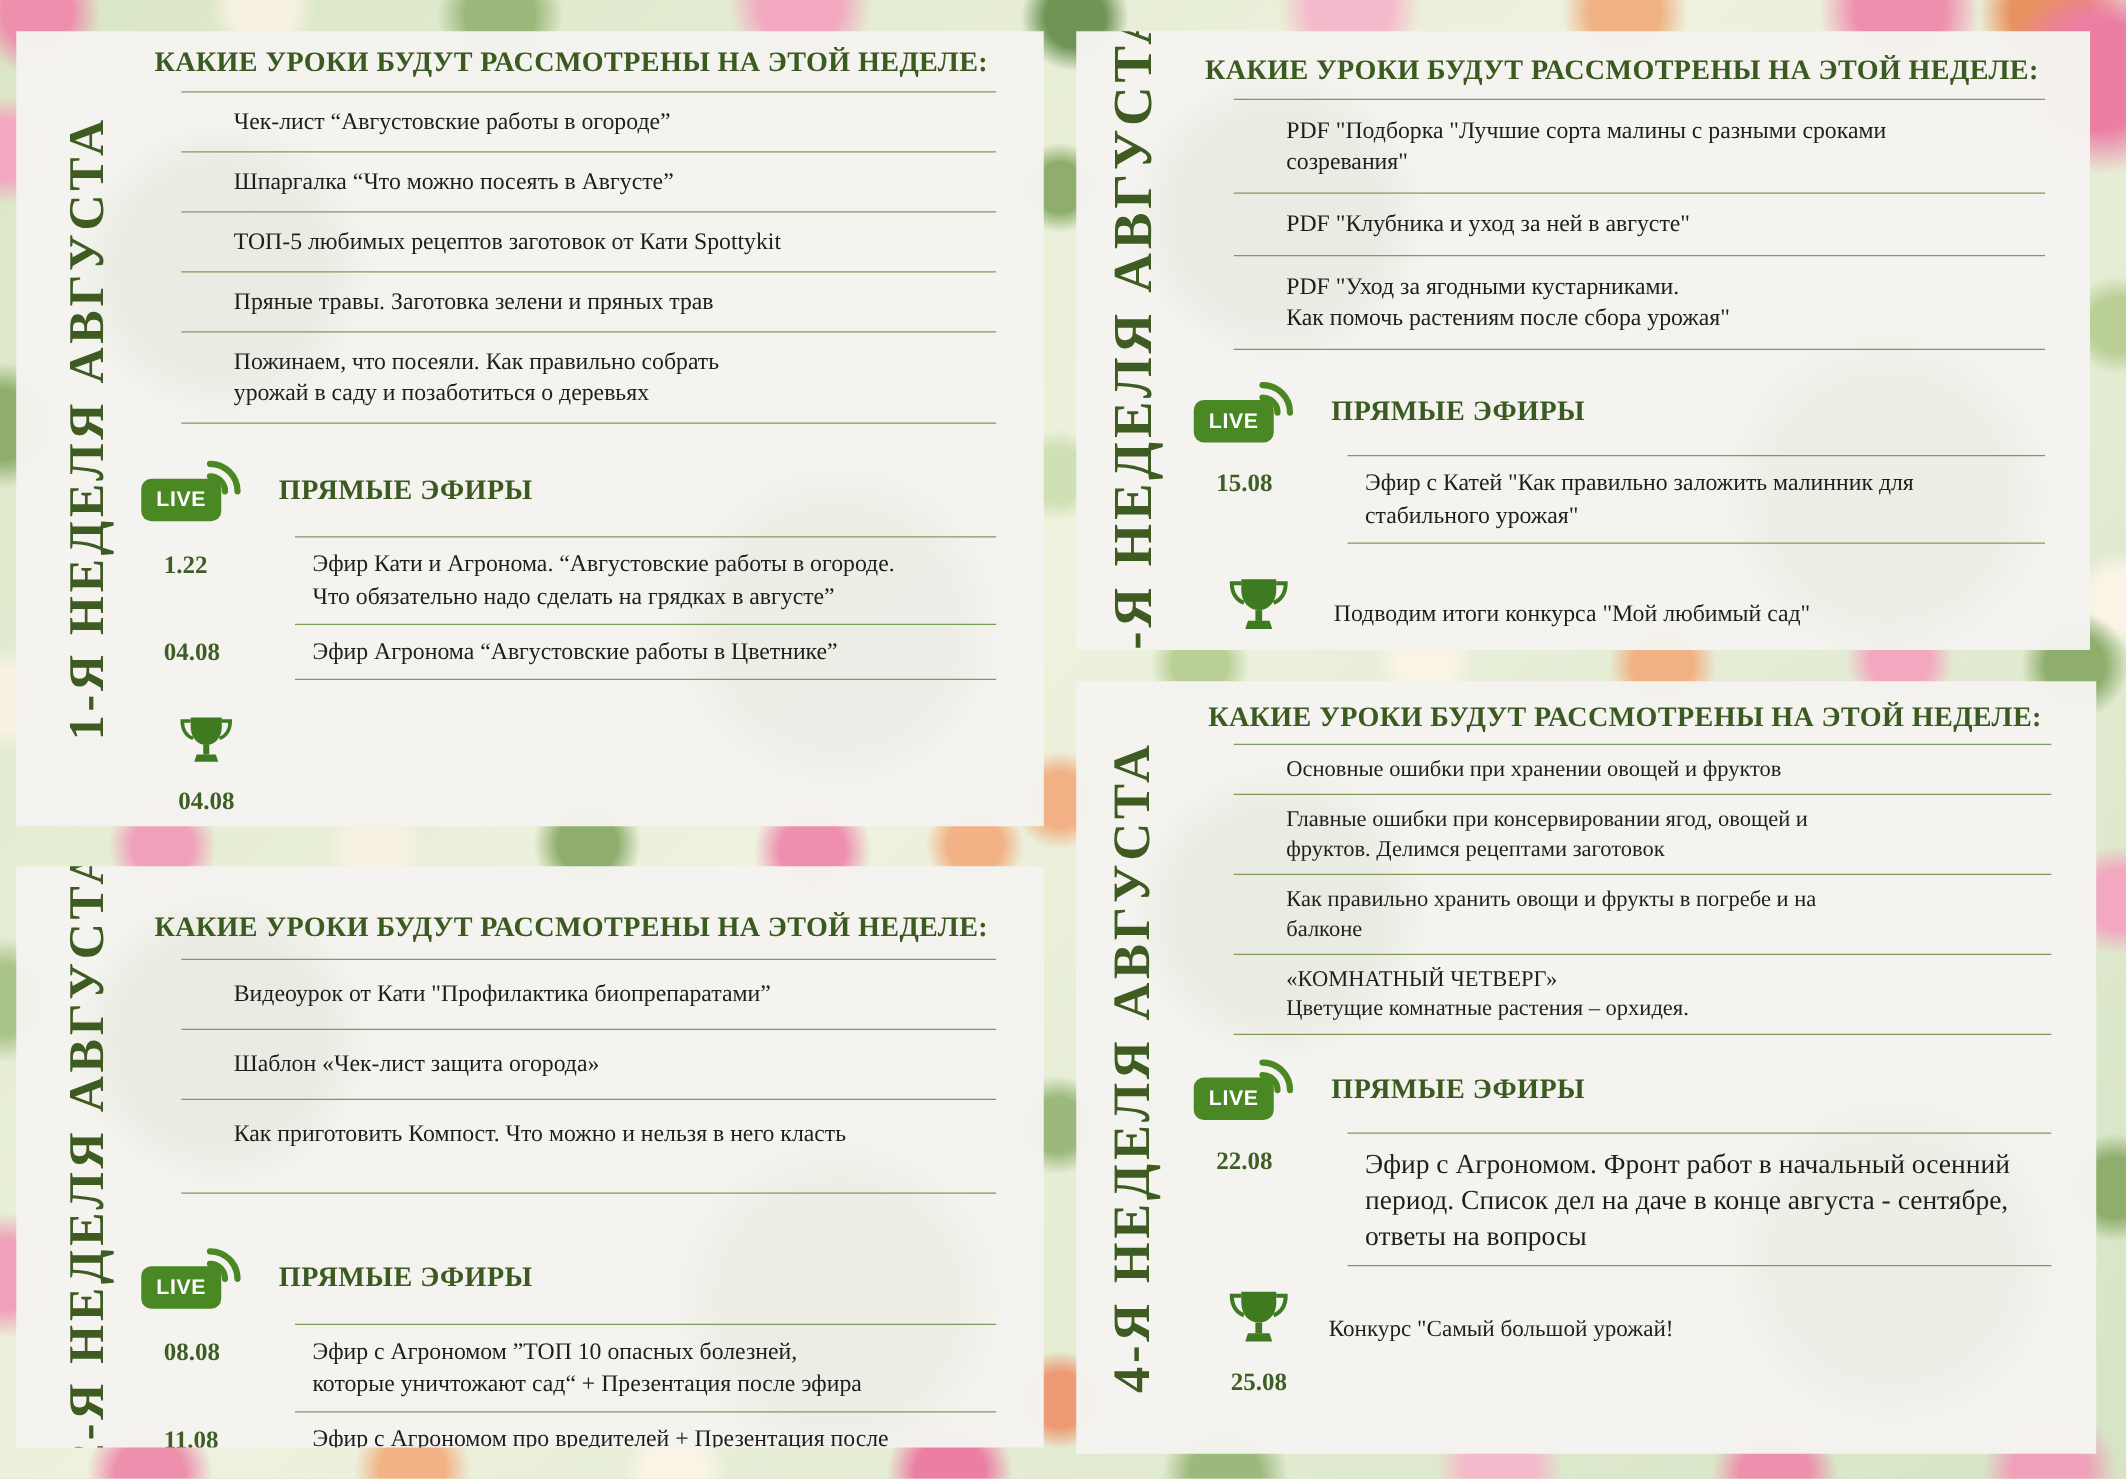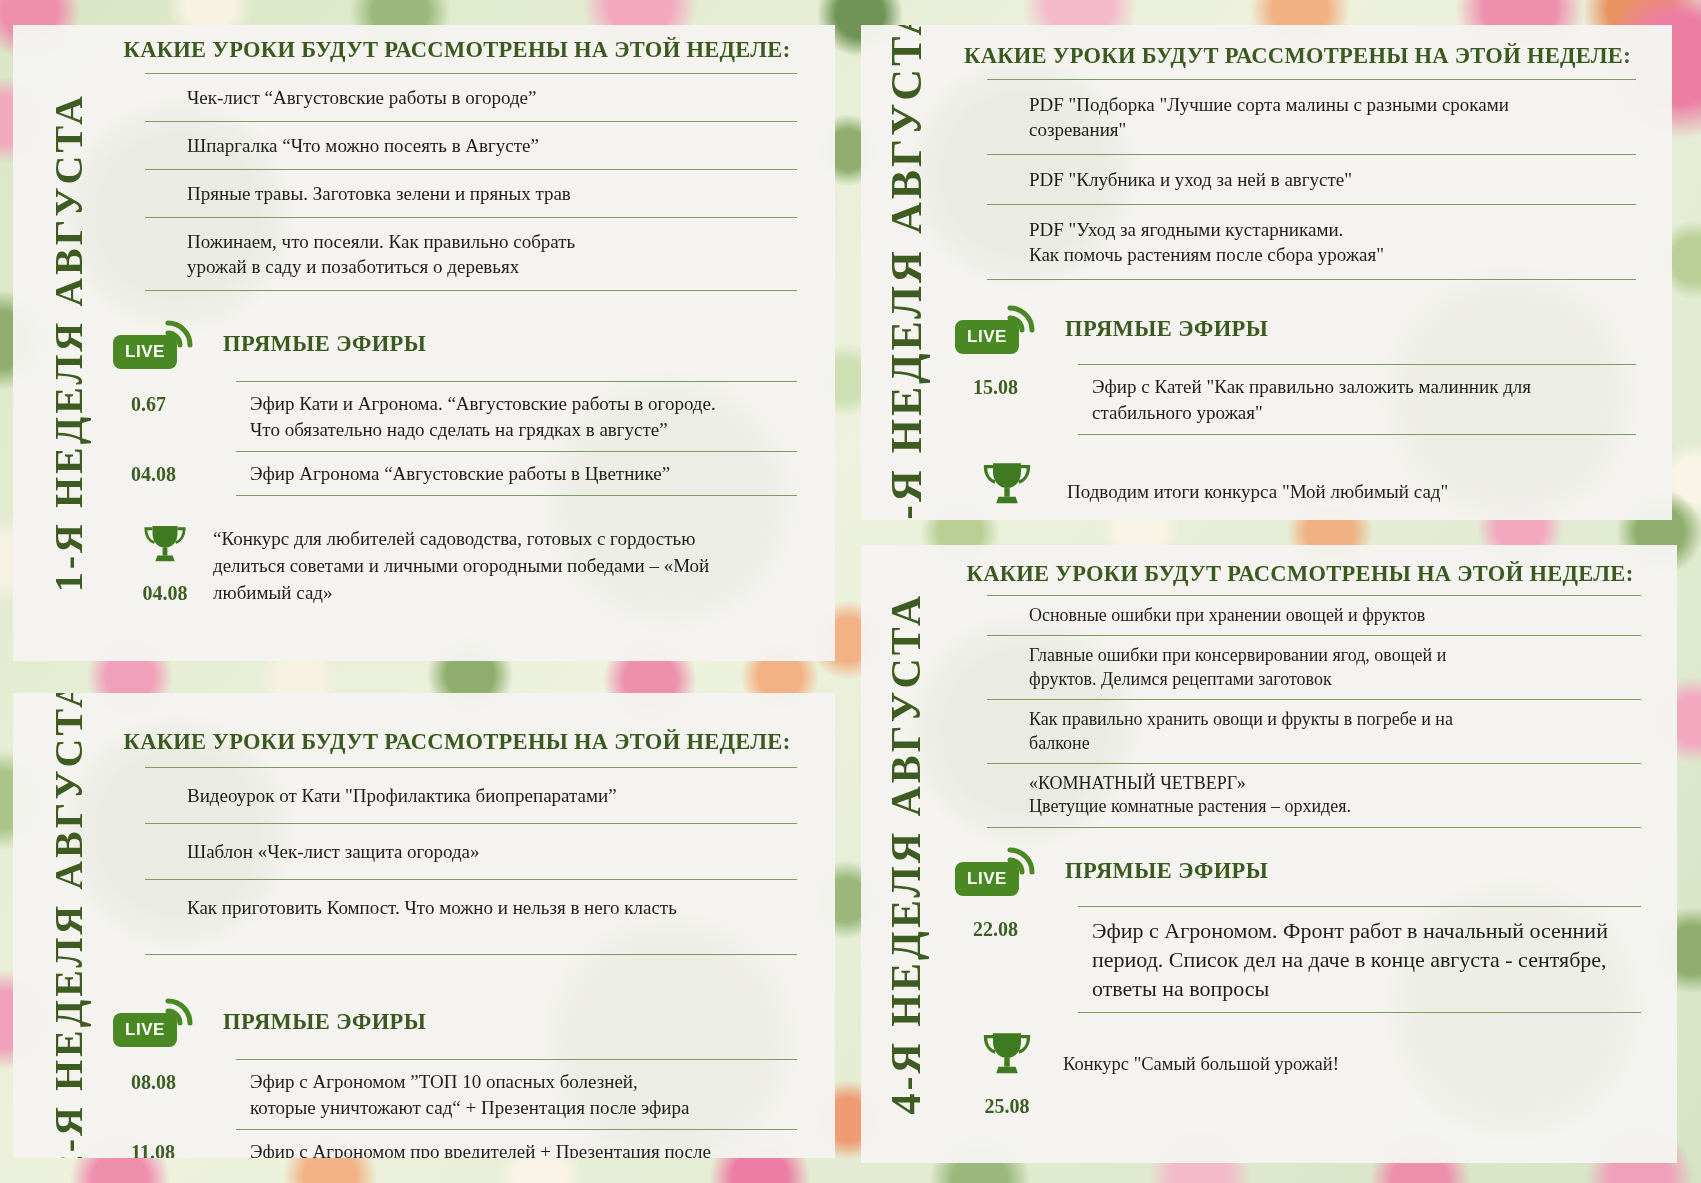--- a/index.html
+++ b/index.html
@@ -155,58 +155,58 @@
 
 <section class="panel p1">
   <div class="vlabel">
     <span>1-Я НЕДЕЛЯ АВГУСТА</span>
   </div>
   <div class="content">
     <h2 class="phead">КАКИЕ УРОКИ БУДУТ РАССМОТРЕНЫ НА ЭТОЙ НЕДЕЛЕ:</h2>
     <ul class="lessons">
       <li><span>Чек-лист “Августовские работы в огороде”</span></li>
       <li><span>Шпаргалка “Что можно посеять в Августе”</span></li>
+      <li><span>ТОП-5 любимых рецептов заготовок от Кати Spottykit</span></li>
       <li><span>Пряные травы. Заготовка зелени и пряных трав</span></li>
       <li><span>Пожинаем, что посеяли. Как правильно собрать<br>урожай в саду и позаботиться о деревьях</span></li>
     </ul>
     <div class="live-row">
       <div class="live-badge">
         <svg class="live-waves" viewBox="0 0 40 40">
           <circle cx="9" cy="30" r="4.5" fill="#4a8824"></circle>
           <path d="M9 18 A12 12 0 0 1 21 30" stroke="#4a8824" stroke-width="5" fill="none" stroke-linecap="round"></path>
           <path d="M9 8 A22 22 0 0 1 31 30" stroke="#4a8824" stroke-width="5" fill="none" stroke-linecap="round"></path>
         </svg>
         <div class="live-rect">
             <span>LIVE</span>
           </div>
       </div>
       <div class="live-title">ПРЯМЫЕ ЭФИРЫ</div>
     </div>
     <div class="broadcasts">
       <div class="brow">
-        <div class="bdate">0.67</div>
+        <div class="bdate">1.22</div>
         <div class="bbody">Эфир Кати и Агронома. “Августовские работы в огороде.<br>Что обязательно надо сделать на грядках в августе”</div>
       </div>
       <div class="brow">
         <div class="bdate">04.08</div>
         <div class="bbody">Эфир Агронома “Августовские работы в Цветнике”</div>
       </div>
     </div>
     <div class="contest">
       <div class="contest-left">
         <svg class="trophy" viewBox="0 0 48 52">
           <path d="M11 4 H37 V12 C37 21 31 27 24 27 C17 27 11 21 11 12 Z" fill="#3e7a20"></path>
           <path d="M11 7 H4 C4 15 8 20 13 21.5" stroke="#3e7a20" stroke-width="3" fill="none"></path>
           <path d="M37 7 H44 C44 15 40 20 35 21.5" stroke="#3e7a20" stroke-width="3" fill="none"></path>
           <rect x="21.5" y="27" width="5" height="8" fill="#3e7a20"></rect>
           <path d="M16 35 H32 L34 41 H14 Z" fill="#3e7a20"></path>
         </svg>
         <div class="cdate">04.08</div>
       </div>
-      <div class="ctext">“Конкурс для любителей садоводства, готовых с гордостью<br>делиться советами и личными огородными победами – «Мой<br>любимый сад»</div>
     </div>
   </div>
 </section>
 
 <section class="panel p2">
   <div class="vlabel">
     <span>2-Я НЕДЕЛЯ АВГУСТА</span>
   </div>
   <div class="content">
     <h2 class="phead">КАКИЕ УРОКИ БУДУТ РАССМОТРЕНЫ НА ЭТОЙ НЕДЕЛЕ:</h2>

